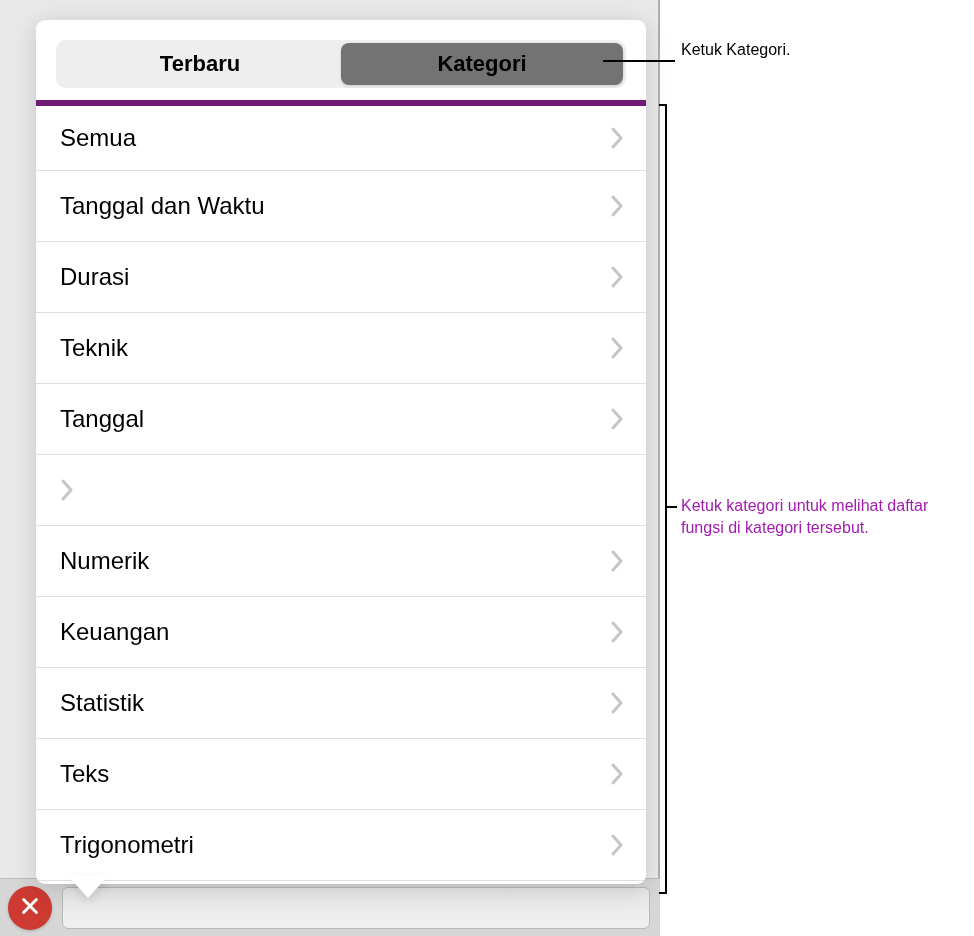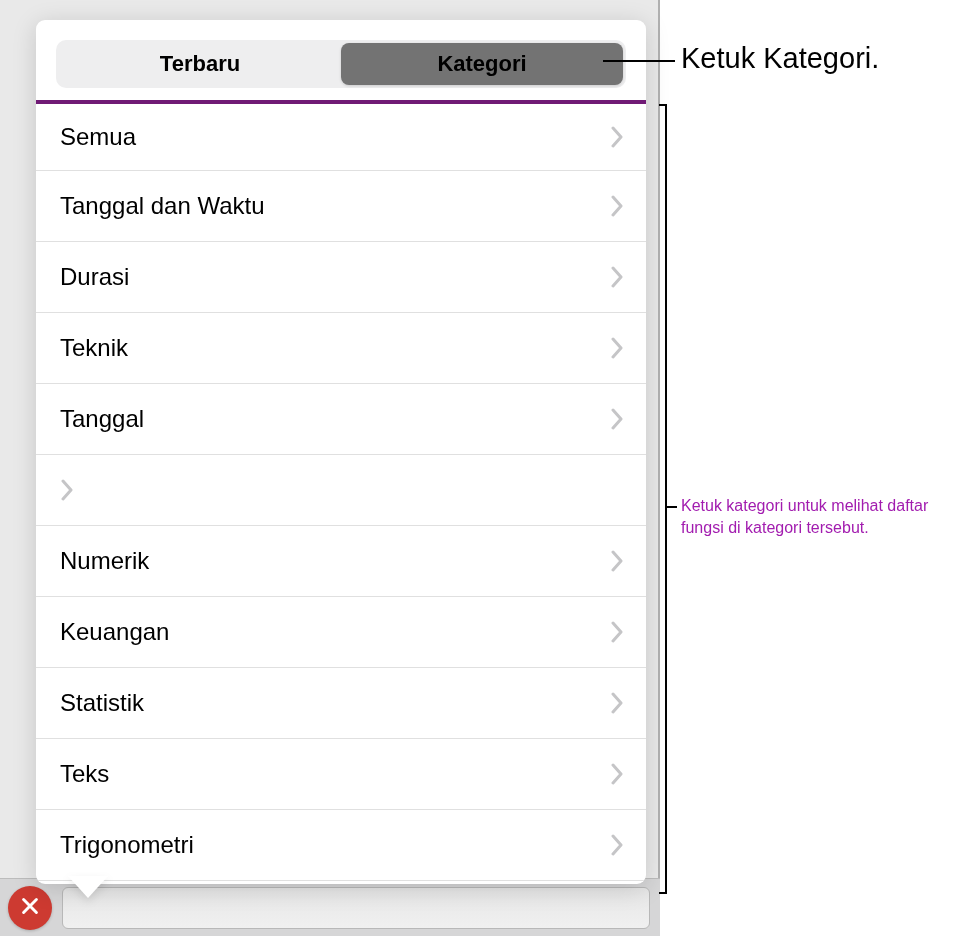--- a/index.html
+++ b/index.html
@@ -82,21 +82,21 @@
     .list-item {
       display: flex;
       align-items: center;
       justify-content: space-between;
       height: 71px;
       padding: 0 22px 0 24px;
       border-bottom: 1px solid #e0e0e0;
       cursor: pointer;
     }
     .list-item:first-child {
-      border-top: 4px solid #701a75;
+      border-top: 6px solid #701a75;
     }
     .list-item-label {
       font-size: 24px;
       font-weight: 400;
       color: #000;
     }
     .chevron {
       width: 14px;
       height: 22px;
       flex-shrink: 0;
@@ -138,21 +138,21 @@
       height: 42px;
       margin: 0 10px;
       background: linear-gradient(#e6e6e6, #f0f0f0);
       border: 1px solid #b8b8b8;
       border-radius: 6px;
     }
     .callout-1 {
       position: absolute;
       left: 681px;
       top: 40px;
-      font-size: 29px;
+      font-size: 16px;
       color: #000;
       line-height: 1.3;
     }
     .callout-1-line {
       position: absolute;
       left: 603px;
       top: 60px;
       width: 72px;
       height: 2px;
       background: #000;

